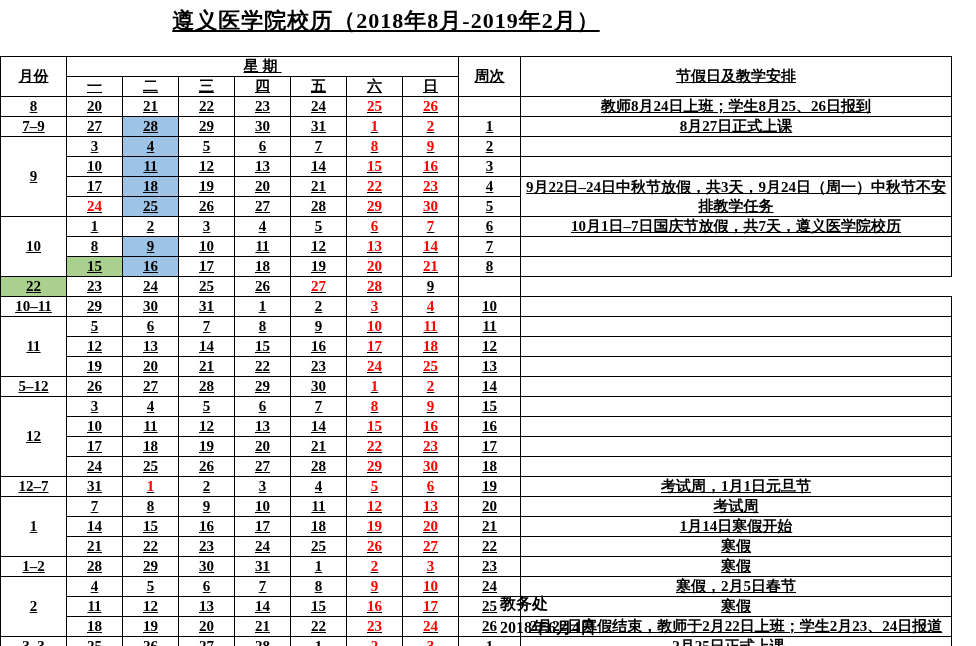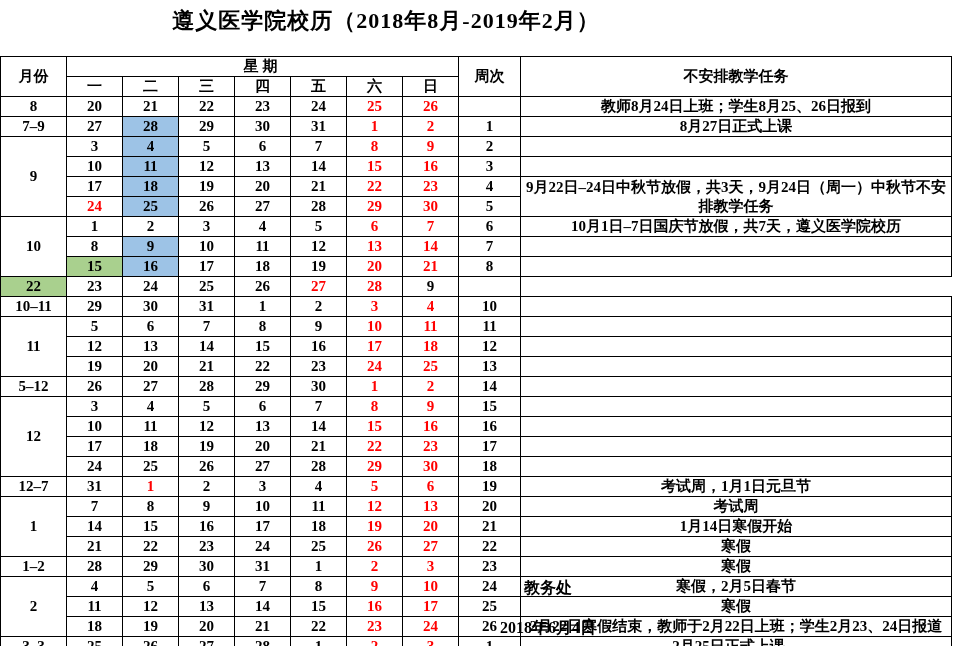--- a/index.html
+++ b/index.html
@@ -3,21 +3,21 @@
 <meta charset="utf-8">
 <style>
   html,body{margin:0;padding:0;}
   body{
     width:976px;height:646px;
     background:#ffffff;
     font-family:"Liberation Serif", serif;
     color:#000;
     overflow:hidden;
   }
-  .page{position:relative;width:772px;height:646px;}
+  .page{position:relative;width:772px;height:646px;text-decoration:underline;}
   .title{
     text-align:center;
     font-family:"Liberation Serif", serif;
     font-weight:bold;
     font-size:22px;
     letter-spacing:1px;
     padding-top:6px;
     padding-bottom:4px;
   }
   table.cal{
@@ -47,22 +47,22 @@
     font-weight:normal;
     font-size:13px;
     font-family:"Liberation Sans", sans-serif;
     padding-left:4px;
   }
   td.red{color:#ff0000;}
   td.blue{background:#9dc3e6;}
   td.green{background:#a9d08e;}
   td.mon{font-weight:bold;}
   .footer{
-    margin-top:20px;
-    text-align:center;
+    margin-top:4px;
+    text-align:left;
     font-size:16px;
     font-weight:bold;
     font-family:"Liberation Serif", serif;
     line-height:20px;
   }
   .sign{
     position:absolute;
     right:176px;
     bottom:8px;
     text-align:center;
@@ -86,21 +86,21 @@
         <col class="hdr-num">
         <col class="hdr-num">
       <col class="hdr-week">
       <col class="hdr-note">
     </colgroup>
     <thead>
       <tr>
         <th class="big" rowspan="2">月份</th>
         <th class="wk-label" colspan="7">星期</th>
         <th class="big" rowspan="2">周次</th>
-        <th class="big" rowspan="2">不安排教学任务</th>
+        <th class="big" rowspan="2">节假日及教学安排</th>
       </tr>
       <tr>
         <th>一</th>
         <th>二</th>
         <th>三</th>
         <th>四</th>
         <th>五</th>
         <th>六</th>
         <th>日</th>
       </tr>

